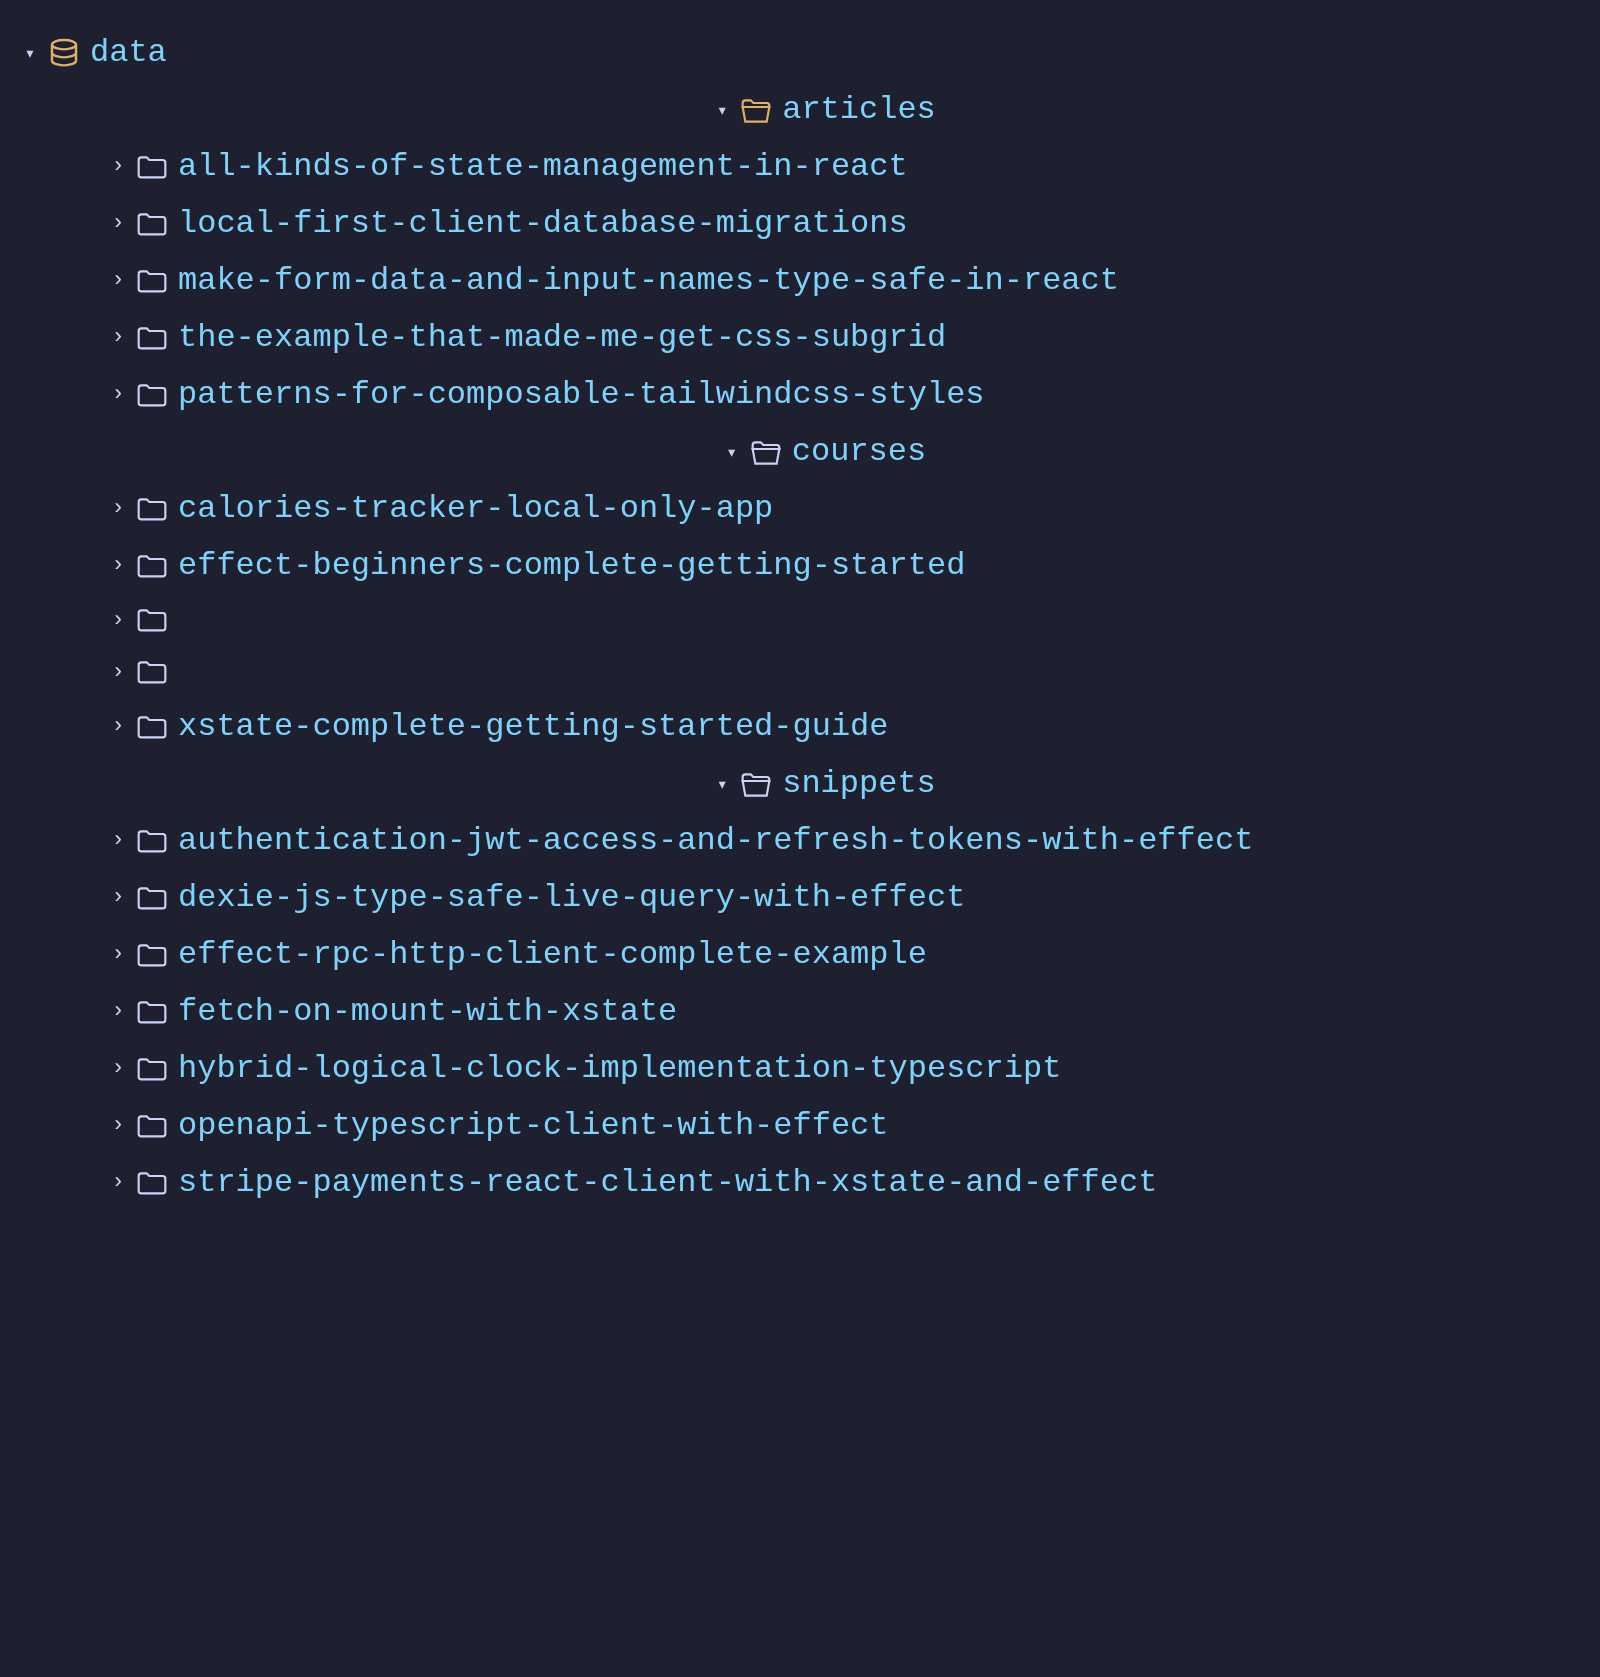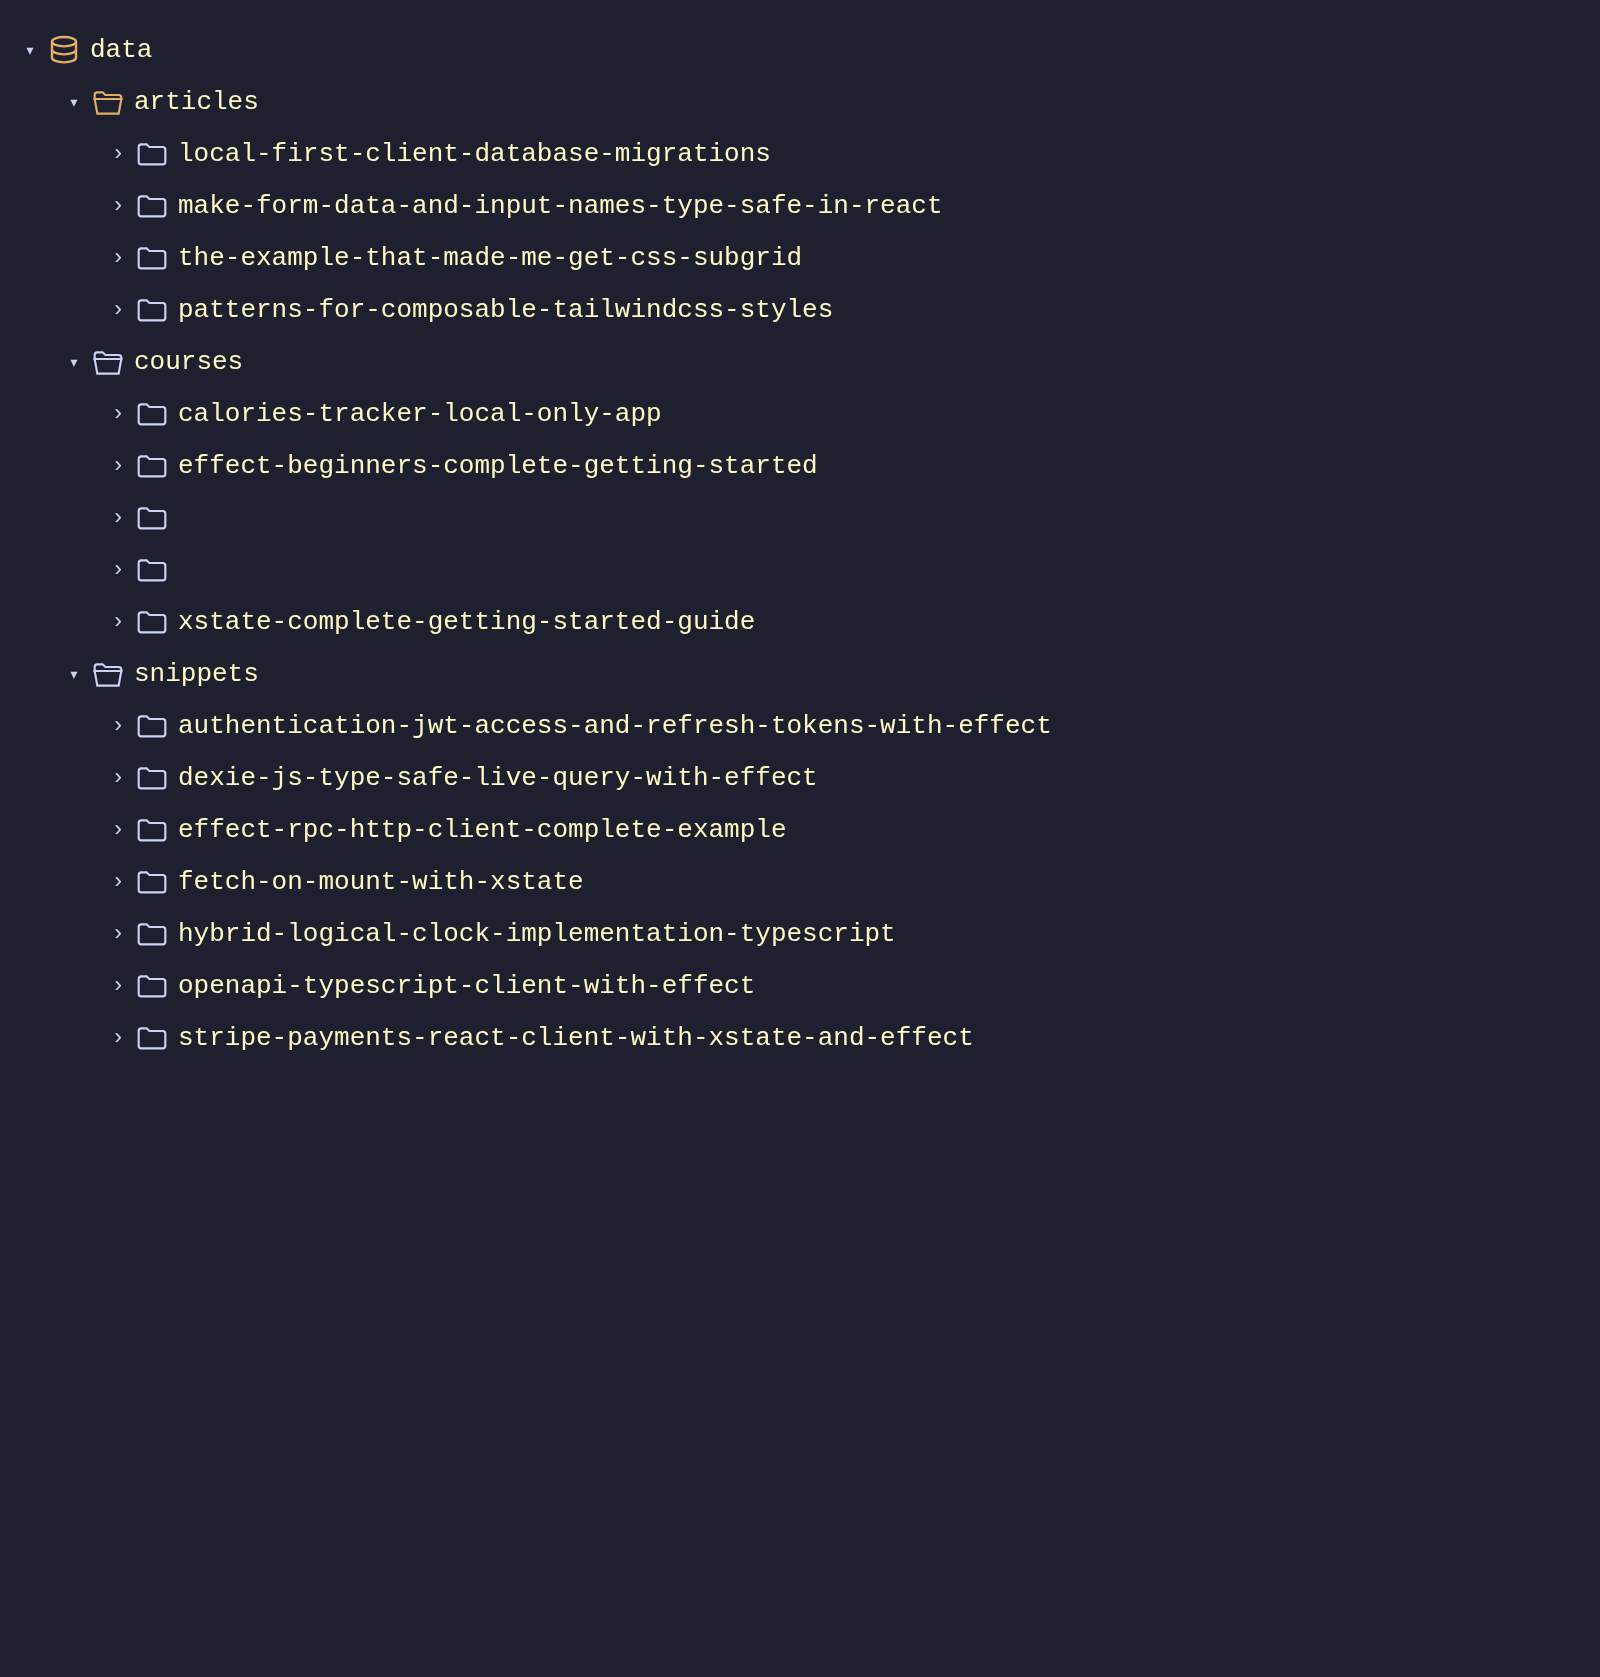--- a/index.html
+++ b/index.html
@@ -56,27 +56,27 @@
       display: inline-flex;
       align-items: center;
       justify-content: center;
       width: 32px;
       height: 32px;
       margin-right: 10px;
       flex-shrink: 0;
     }
 
     .tree-item .label {
-      color: #fef9c3;
-      font-size: 26px;
+      color: #7dd3fc;
+      font-size: 32px;
     }
 
     
     .indent-0 { padding-left: 16px; }
-    .indent-1 { padding-left: 60px; }
+    .indent-1 { padding-left: 60px; justify-content: center; }
     .indent-2 { padding-left: 104px; }
   </style>
 </head>
 <body>
 
 <div class="tree">
 
   <div class="tree-item indent-0">
     <span class="chevron down"></span>
     <span class="icon">
@@ -94,20 +94,29 @@
     <span class="chevron down"></span>
     <span class="icon">
       <svg viewBox="0 0 24 22" fill="none" xmlns="http://www.w3.org/2000/svg">
         <path d="M2 6a2 2 0 012-2h4l2 2h10a2 2 0 012 2v1H2V6z" stroke="#e0af68" stroke-width="1.6" fill="none"></path>
         <path d="M2 9h20l-2 11H4L2 9z" stroke="#e0af68" stroke-width="1.6" fill="none"></path>
       </svg>
     </span>
     <span class="label">articles</span>
   </div>
 
+  <div class="tree-item indent-2">
+    <span class="chevron right"></span>
+    <span class="icon">
+      <svg viewBox="0 0 24 22" fill="none" xmlns="http://www.w3.org/2000/svg">
+        <path d="M2 6a2 2 0 012-2h4l2 2h10a2 2 0 012 2v9a2 2 0 01-2 2H4a2 2 0 01-2-2V6z" stroke="#c8d3f5" stroke-width="1.6" fill="none"></path>
+      </svg>
+    </span>
+    <span class="label">all-kinds-of-state-management-in-react</span>
+  </div>
 
   <div class="tree-item indent-2">
     <span class="chevron right"></span>
     <span class="icon">
       <svg viewBox="0 0 24 22" fill="none" xmlns="http://www.w3.org/2000/svg">
         <path d="M2 6a2 2 0 012-2h4l2 2h10a2 2 0 012 2v9a2 2 0 01-2 2H4a2 2 0 01-2-2V6z" stroke="#c8d3f5" stroke-width="1.6" fill="none"></path>
       </svg>
     </span>
     <span class="label">local-first-client-database-migrations</span>
   </div>

